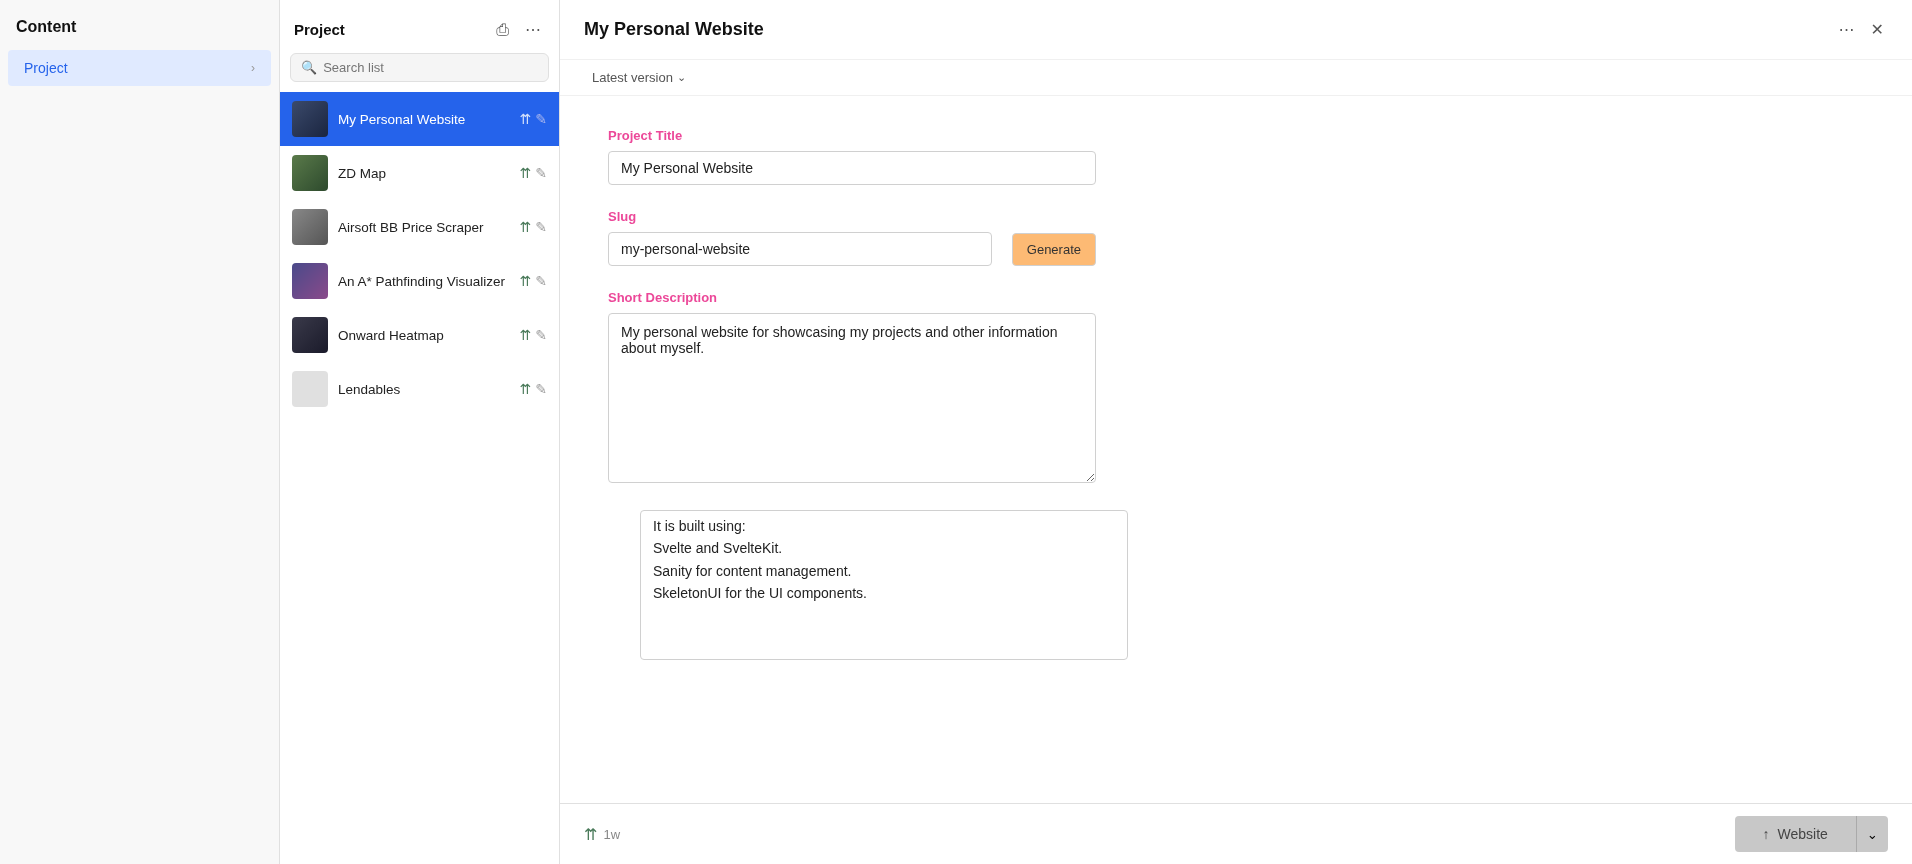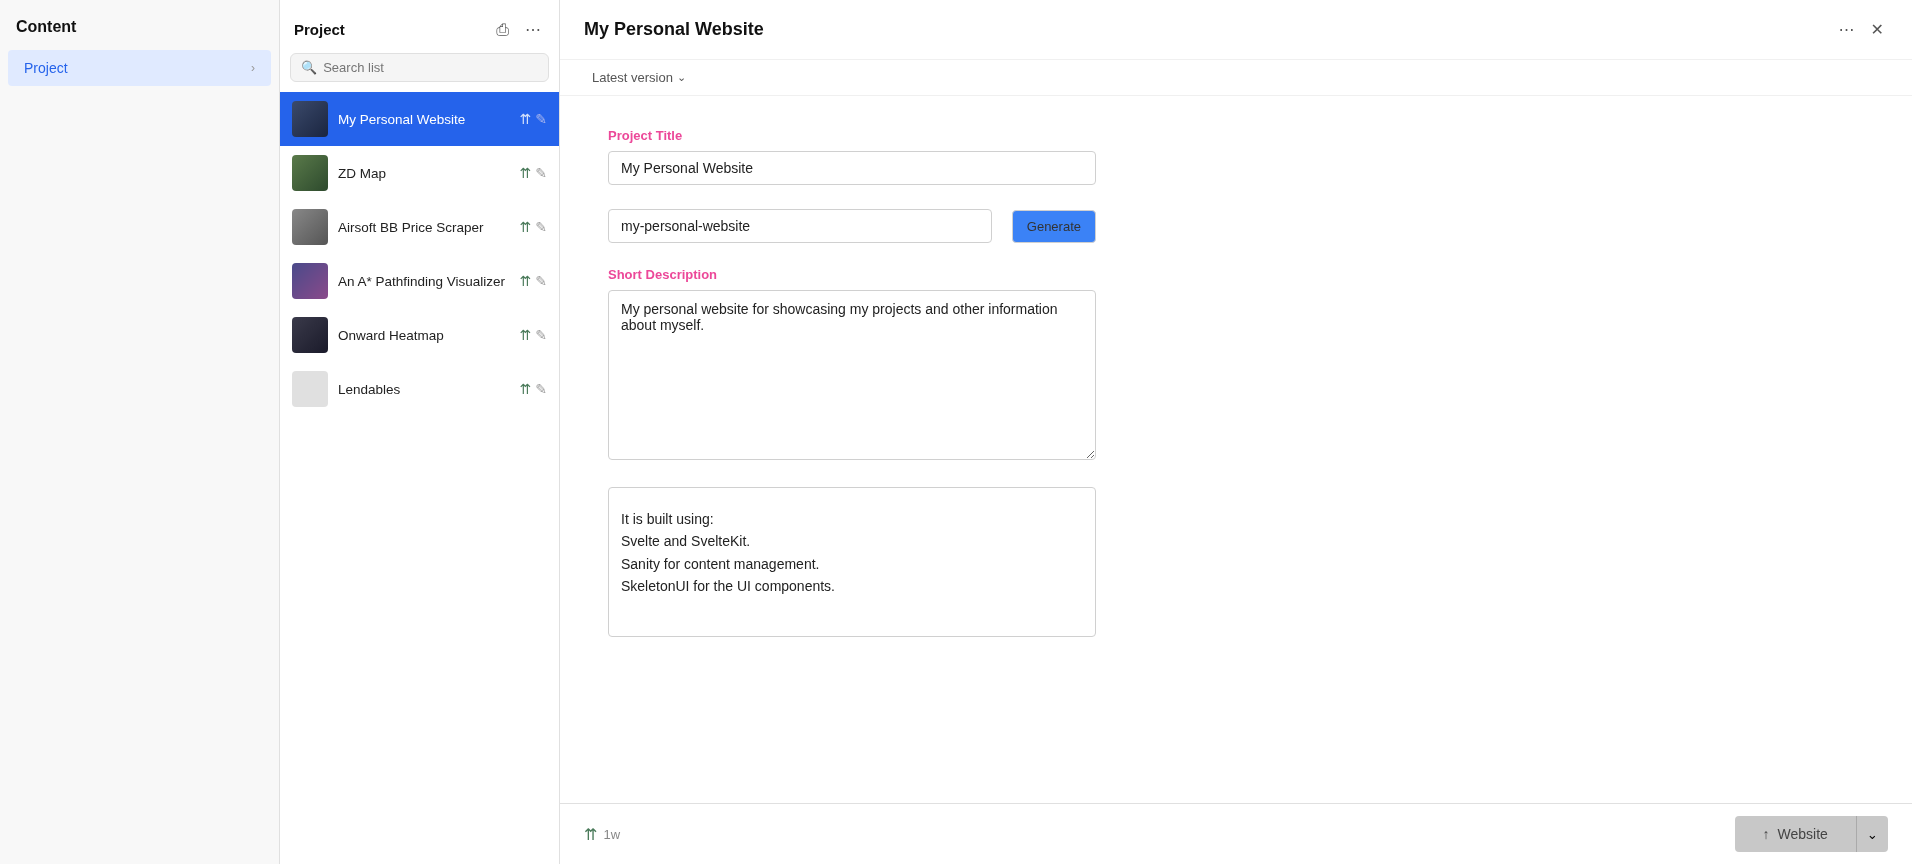--- a/index.html
+++ b/index.html
@@ -215,21 +215,21 @@
       display: flex;
       align-items: center;
       gap: 20px;
       max-width: 488px;
     }
     .slug-row .field-input {
       max-width: none;
       flex: 1;
     }
     .generate-btn {
-      background: #3b82f6;
+      background: #fdba74;
       border: 1px solid #d0d0d0;
       border-radius: 4px;
       padding: 8px 14px;
       font-size: 13px;
       color: #333;
       cursor: pointer;
       white-space: nowrap;
     }
 
     .field-textarea {
@@ -245,27 +245,28 @@
       min-height: 170px;
       font-family: inherit;
       background: #fff;
     }
 
     .body-editor {
       width: 100%;
       max-width: 488px;
       border: 1px solid #d0d0d0;
       border-radius: 4px;
-      padding: 20px 12px;
+      padding: 4px 12px;
       font-size: 14px;
       color: #222;
       min-height: 150px;
       background: #fff;
       white-space: pre-wrap;
       line-height: 1.6;
+      margin-left: 32px;
     }
 
     
     .main-footer {
       border-top: 1px solid #e0e0e0;
       padding: 12px 24px;
       display: flex;
       align-items: center;
       justify-content: space-between;
       background: #fff;
@@ -413,20 +414,21 @@
   </div>
 
   <div class="main-body">
 
     <div class="field-group">
       <div class="field-label">Project Title</div>
       <input class="field-input" type="text" value="My Personal Website" style="">
     </div>
 
     <div class="field-group">
+      <div class="field-label">Slug</div>
       <div class="slug-row">
         <input class="field-input" type="text" value="my-personal-website" style="">
         <button class="generate-btn">Generate</button>
       </div>
     </div>
 
     <div class="field-group">
       <div class="field-label">Short Description</div>
       <textarea class="field-textarea" style="">My personal website for showcasing my projects and other information about myself.</textarea>
     </div>

